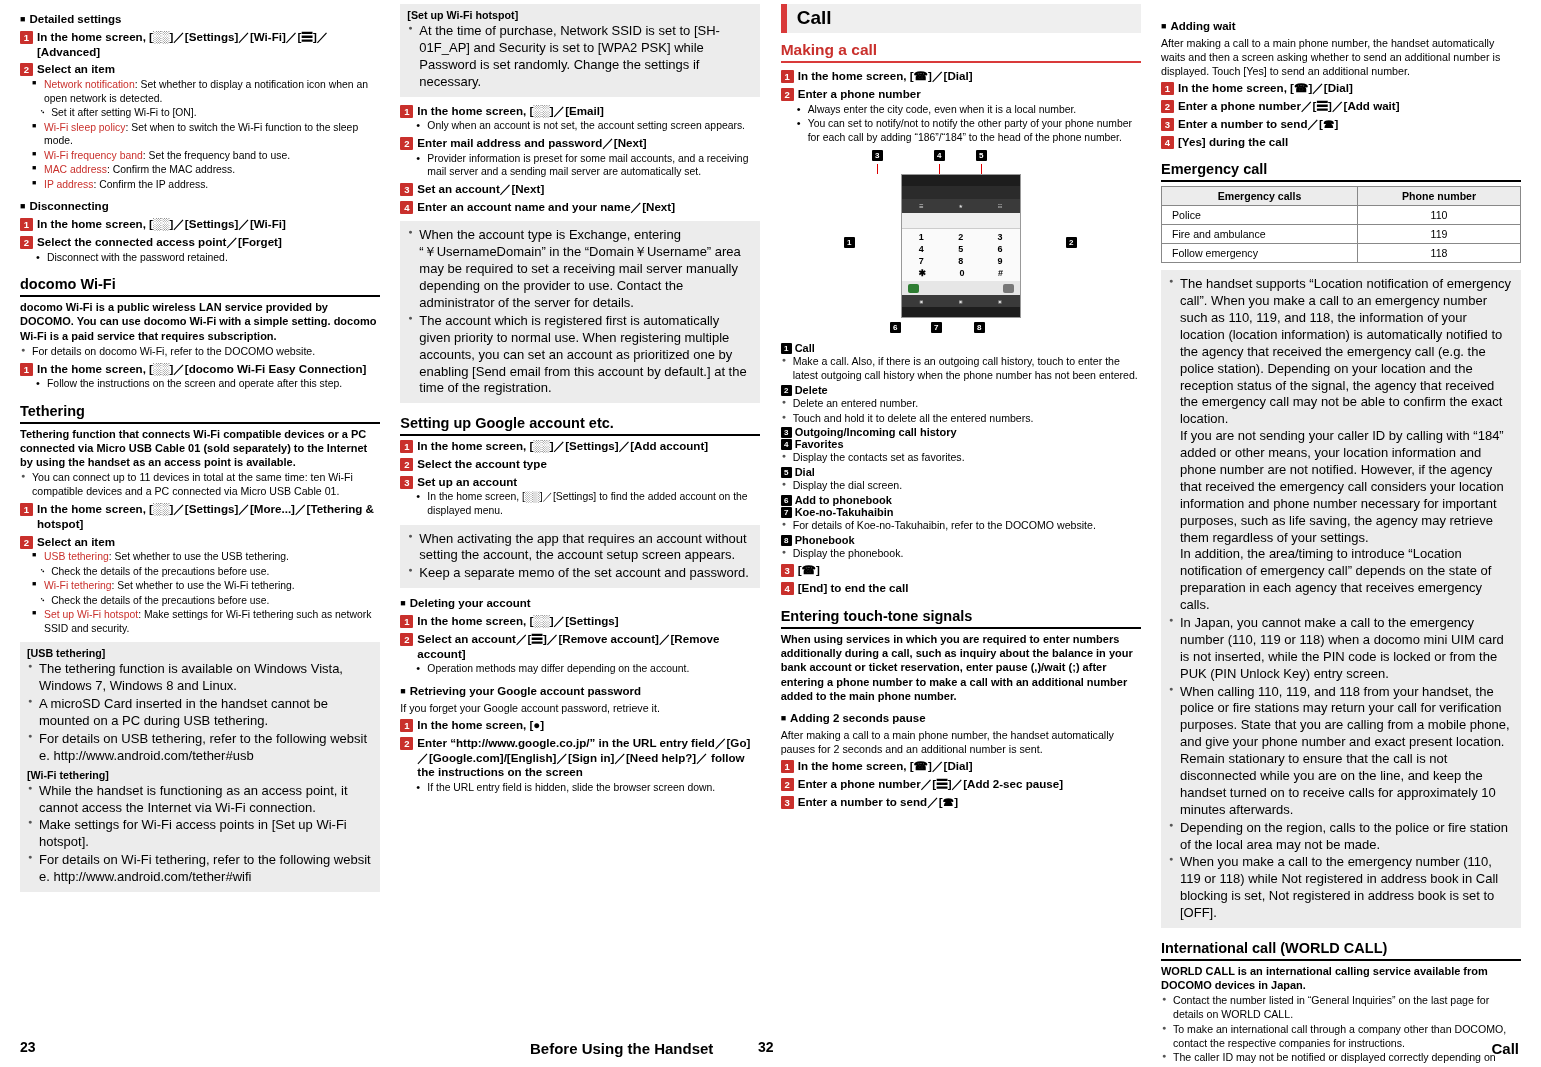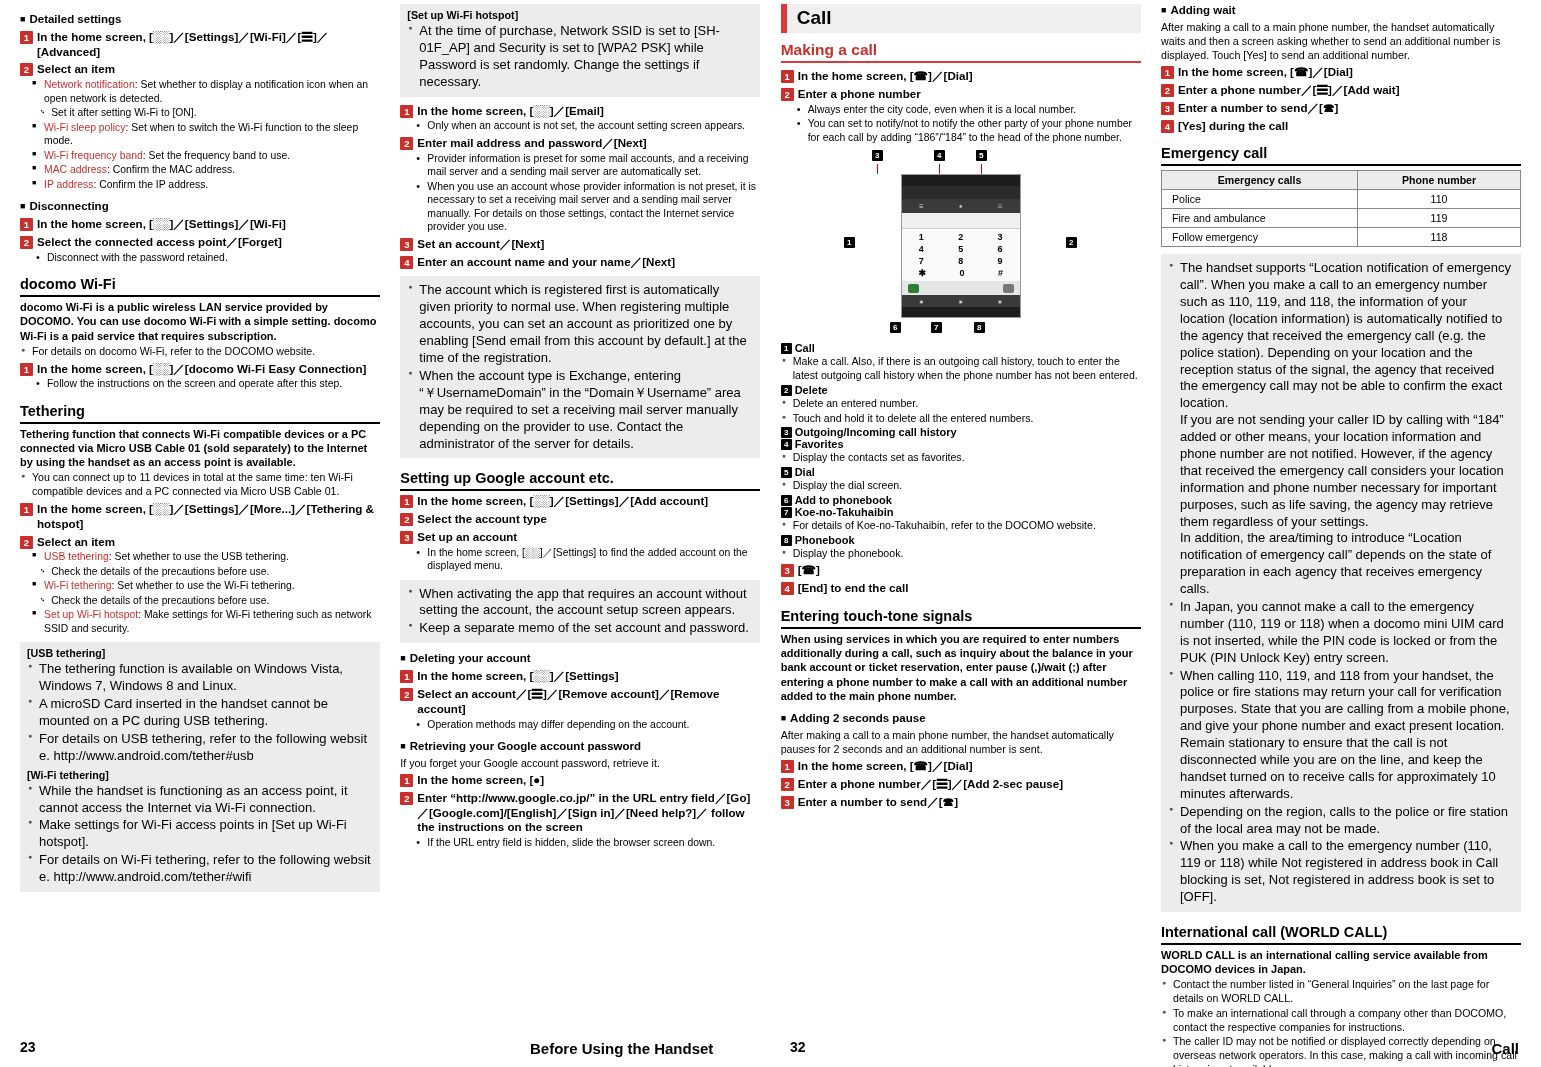--- a/index.html
+++ b/index.html
@@ -91,21 +91,21 @@
          font-size:8px; line-height:11px; text-align:center; font-weight:bold; border-radius:1px;
          vertical-align: 1px; }
   .legend { margin-top: 6px; }
   .legend .lg { font-weight: bold; font-size: 11px; }
   .legend .lg .cal { margin-right: 3px; }
 
   
   .footer { position: absolute; bottom: 0; left: 0; width: 100%; height: 42px; }
   .pgnum { position: absolute; font-size: 14px; font-weight: bold; bottom: 12px; }
   .pg-left { left: 20px; }
-  .pg-right { left: 790px; text-align: right; }
+  .pg-right { left: 758px; text-align: right; }
   .foot-ctr { position: absolute; bottom: 10px; left: 530px; font-size: 15px; font-weight: bold; }
   .foot-right { position: absolute; bottom: 10px; right: 22px; font-size: 15px; font-weight: bold; }
   .link { word-break: break-all; }
 </style>
 </head>
 <body>
 
 <div class="page">
   <div class="cols">
 
@@ -217,34 +217,33 @@
       </div>
       <ul class="dot">
         <li>Only when an account is not set, the account setting screen appears.</li>
       </ul>
       <div class="step">
         <span class="num">2</span>
         <span class="steptext">Enter mail address and password／[Next]</span>
       </div>
       <ul class="dot">
         <li>Provider information is preset for some mail accounts, and a receiving mail server and a sending mail server are automatically set.</li>
-        <li>When you use an account whose provider information is not preset, it is necessary to set a receiving mail server and a sending mail server manually. For details on those settings, contact the Internet service provider you use.</li>
       </ul>
       <div class="step">
         <span class="num">3</span>
         <span class="steptext">Set an account／[Next]</span>
       </div>
       <div class="step">
         <span class="num">4</span>
         <span class="steptext">Enter an account name and your name／[Next]</span>
       </div>
       <div class="note">
         <ul class="b">
+          <li>When the account type is Exchange, entering “￥UsernameDomain” in the “Domain￥Username” area may be required to set a receiving mail server manually depending on the provider to use. Contact the administrator of the server for details.</li>
           <li>The account which is registered first is automatically given priority to normal use. When registering multiple accounts, you can set an account as prioritized one by enabling [Send email from this account by default.] at the time of the registration.</li>
-          <li>When the account type is Exchange, entering “￥UsernameDomain” in the “Domain￥Username” area may be required to set a receiving mail server manually depending on the provider to use. Contact the administrator of the server for details.</li>
         </ul>
       </div>
 
       <h1 class="sec">Setting up Google account etc.</h1>
       <div class="step">
         <span class="num">1</span>
         <span class="steptext">In the home screen, [░░]／[Settings]／[Add account]</span>
       </div>
       <div class="step">
         <span class="num">2</span>
@@ -441,21 +440,21 @@
         <span class="num">2</span>
         <span class="steptext">Enter a phone number／[☰]／[Add 2-sec pause]</span>
       </div>
       <div class="step">
         <span class="num">3</span>
         <span class="steptext">Enter a number to send／[☎]</span>
       </div>
     </div>
 
     <div class="col c4">
-      <h2 class="sq" style="margin-top:0;">Adding wait</h2>
+      <h2 class="sq" style="margin-top:16px;">Adding wait</h2>
       <p class="body">After making a call to a main phone number, the handset automatically waits and then a screen asking whether to send an additional number is displayed. Touch [Yes] to send an additional number.</p>
       <div class="step">
         <span class="num">1</span>
         <span class="steptext">In the home screen, [☎]／[Dial]</span>
       </div>
       <div class="step">
         <span class="num">2</span>
         <span class="steptext">Enter a phone number／[☰]／[Add wait]</span>
       </div>
       <div class="step">

